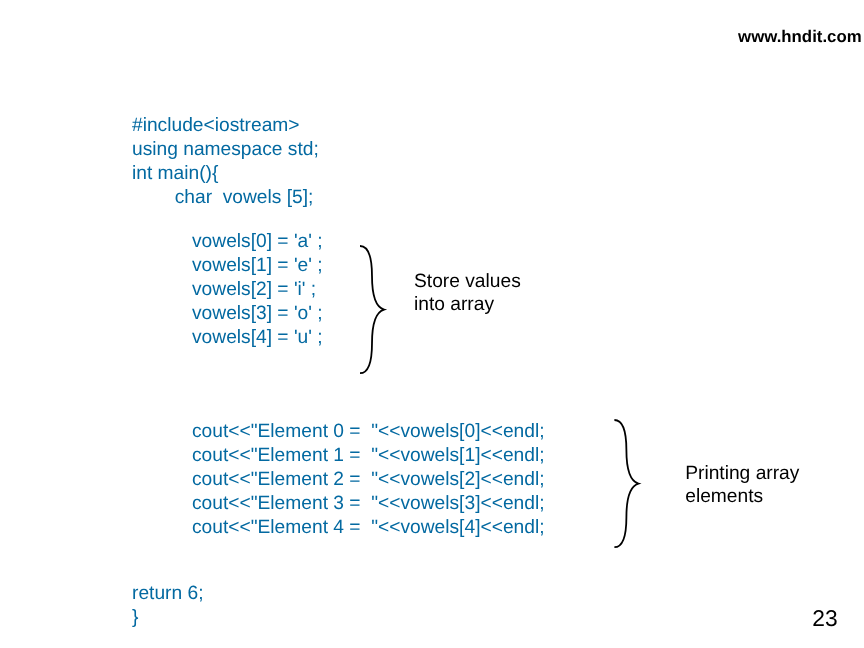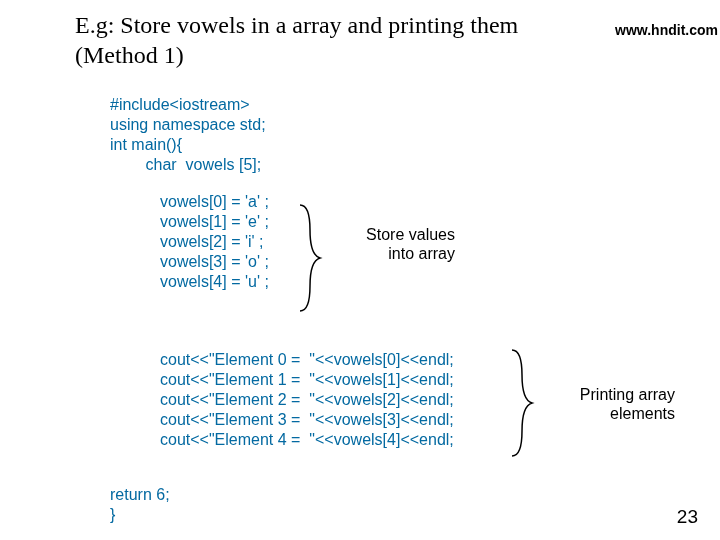--- a/index.html
+++ b/index.html
@@ -38,44 +38,42 @@
   }
   .block1 { top: 95px;  left: 110px; }
   .block2 { top: 192px; left: 160px; }
   .block3 { top: 350px; left: 160px; }
   .block4 { top: 485px; left: 110px; }
   .annot {
     position: absolute;
     font-family: "Segoe UI", "Candara", sans-serif;
     font-size: 16px;
     line-height: 1.2;
-    text-align: right;
   }
   .annot1 { top: 225px; left: 345px; width: 110px; }
-  .annot2 { top: 385px; left: 545px; width: 130px; }
+  .annot2 { top: 385px; left: 571px; width: 130px; }
   .pagenum {
     position: absolute;
     bottom: 12px;
     right: 22px;
     font-family: Arial, sans-serif;
     font-size: 19px;
   }
   svg.bracket {
     position: absolute;
     overflow: visible;
   }
   .br1 { top: 203px; left: 298px; }
   .br2 { top: 348px; left: 510px; }
 </style>
 </head>
 <body>
 
 <div class="title-block">
-  <span>E.g: Store vowels in a array and printing them</span><br>
-  <span>(Method 1)</span>
+  <br>
 </div>
 
 <div class="watermark">www.hndit.com</div>
 
 <div class="code block1">#include&lt;iostream&gt;
 using namespace std;
 int main(){
         char  vowels [5];</div>
 <div class="code block2">vowels[0] = 'a' ;
 vowels[1] = 'e' ;

